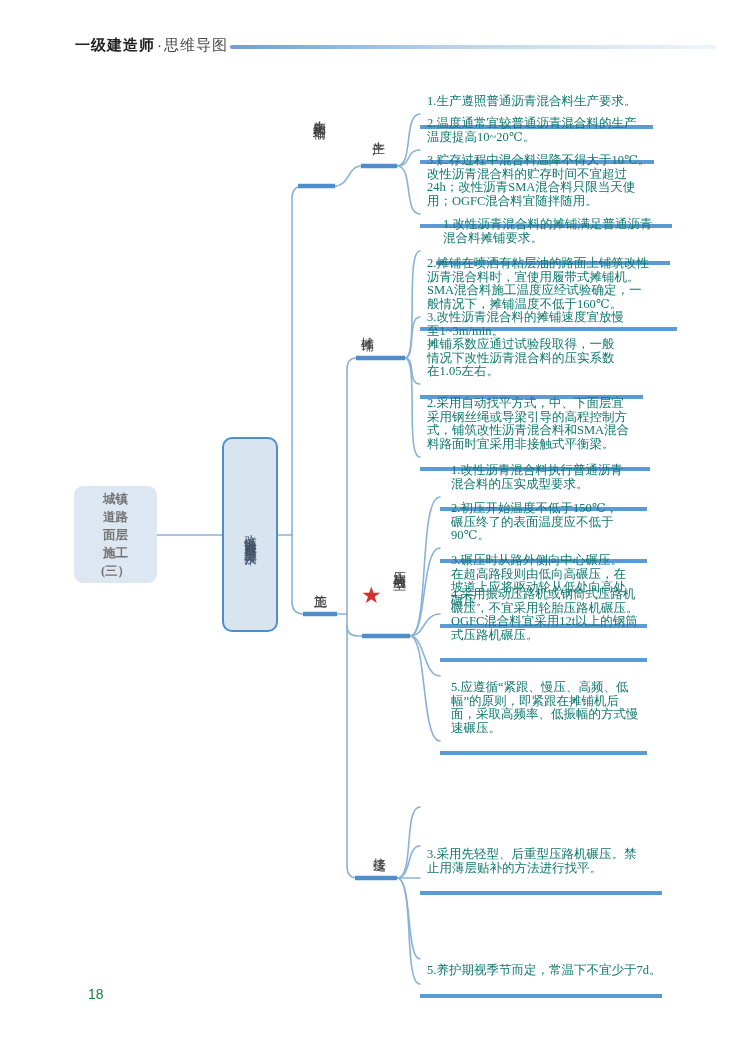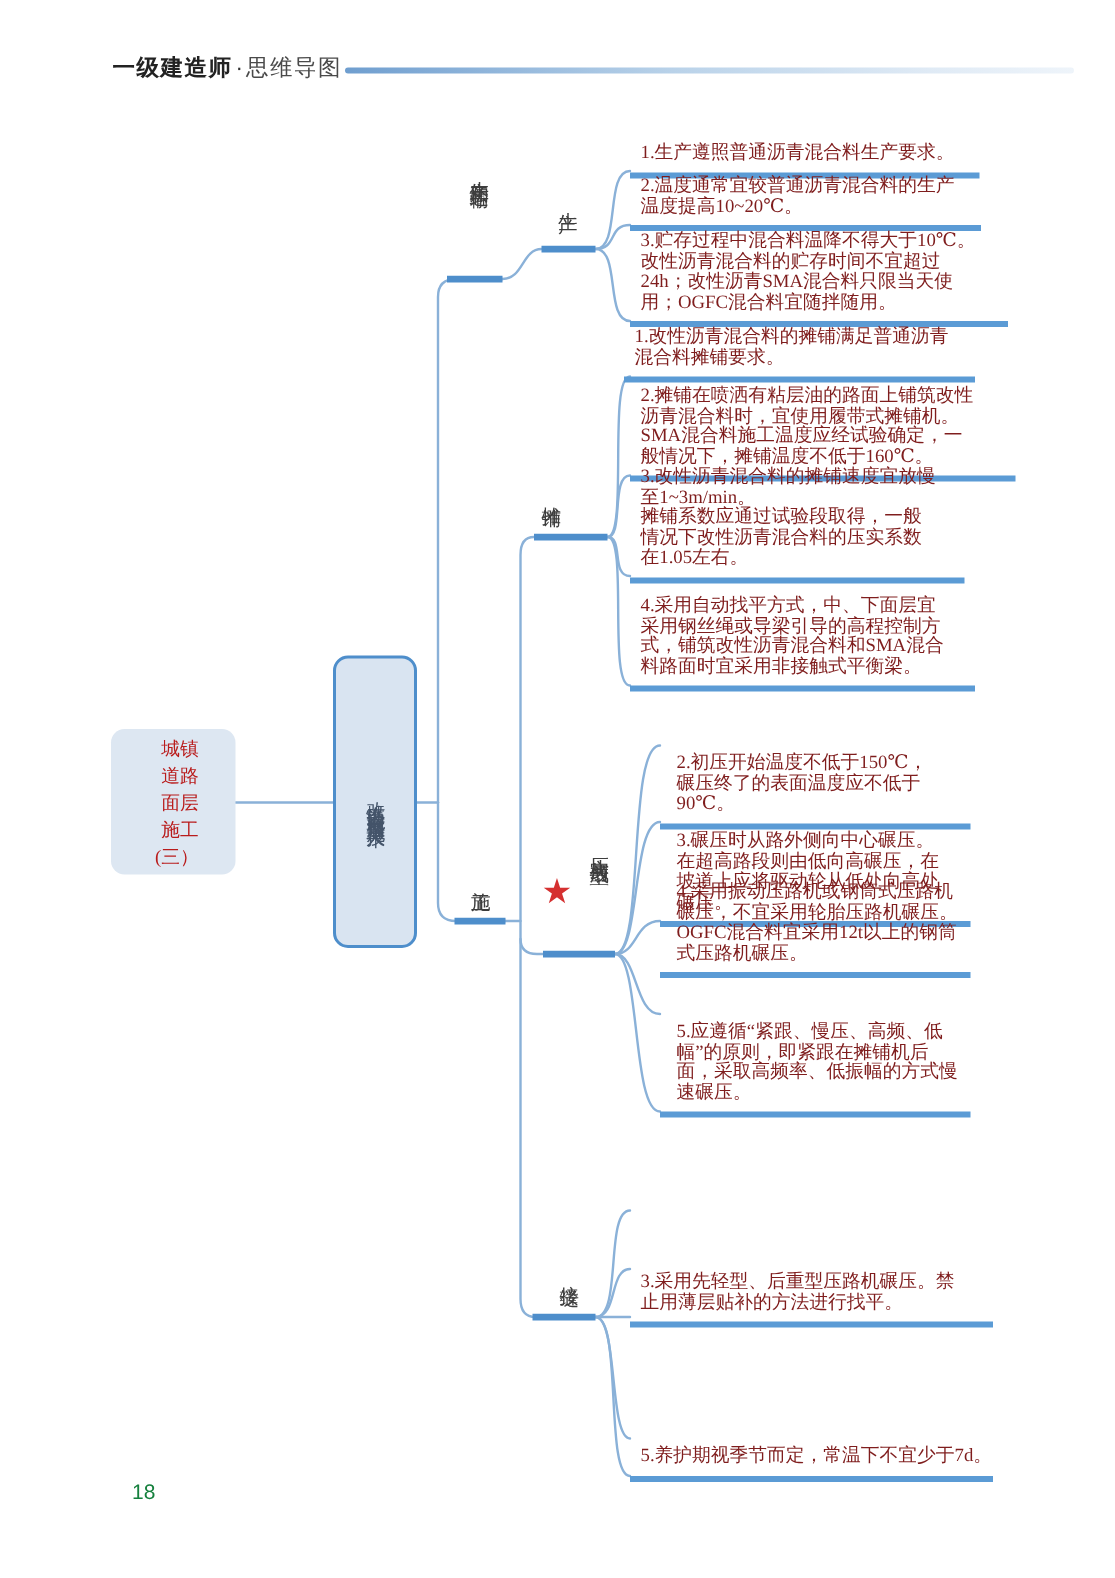--- a/index.html
+++ b/index.html
@@ -25,22 +25,22 @@
   }
   
   #wires{position:absolute;left:0;top:0;}
   
   .root-node{
     position:absolute;left:74px;top:486px;width:83px;height:97px;
     background:#dde7f2;border-radius:9px;
     display:flex;align-items:center;justify-content:center;
   }
   .root-node .txt{
-    width:34px;font-size:12.5px;line-height:18px;color:#b91c1c;
-    white-space:pre-line;text-align:right;
+    width:34px;font-size:12.5px;line-height:18px;color:#737373;
+    white-space:pre-line;text-align:center;font-weight:bold;
   }
   .topic-node{
     position:absolute;left:222px;top:437px;width:56px;height:195px;
     background:#d9e4f1;border:2px solid #4e8ecb;border-radius:10px;
     box-sizing:border-box;
     display:flex;align-items:center;justify-content:center;
   }
   .topic-node .txt{
     writing-mode:vertical-rl;text-orientation:upright;
     font-size:12.5px;letter-spacing:1.5px;color:#44546a;
@@ -53,22 +53,22 @@
   .star{
     position:absolute;left:361px;top:584px;
     font-family:"DejaVu Sans",sans-serif;
     font-size:23px;line-height:23px;color:#d53030;
   }
   
   .leaf{
     position:absolute;
     box-sizing:border-box;
     border-bottom:4px solid #5b9bd5;
-    padding:0 0 6px 7px;
-    font-size:12.5px;line-height:13.5px;color:#7f1d1d;
+    padding:0 0 16px 7px;
+    font-size:12.5px;line-height:13.5px;color:#0f766e;
     white-space:pre-line;
   }
   .leaf.narrow{padding-left:11px;}
   
   .pageno{
     position:absolute;left:88px;top:986px;
     font-family:"Liberation Sans","DejaVu Sans",sans-serif;
     font-size:14px;color:#15803d;
   }
 </style>
@@ -149,36 +149,38 @@
   <div class="star">★</div>
 
   <div class="leaf" style="left:420px;top:95px;width:233px">1.生产遵照普通沥青混合料生产要求。</div>
   <div class="leaf" style="left:420px;top:117px;width:234px">2.温度通常宜较普通沥青混合料的生产
 温度提高10~20℃。</div>
   <div class="leaf" style="left:420px;top:154px;width:252px">3.贮存过程中混合料温降不得大于10℃。
 改性沥青混合料的贮存时间不宜超过
 24h；改性沥青SMA混合料只限当天使
 用；OGFC混合料宜随拌随用。</div>
 
-  <div class="leaf" style="left:416px;top:218px;width:234px">1.改性沥青混合料的摊铺满足普通沥青
+  <div class="leaf" style="left:436px;top:218px;width:234px">1.改性沥青混合料的摊铺满足普通沥青
 混合料摊铺要求。</div>
   <div class="leaf" style="left:420px;top:257px;width:257px">2.摊铺在喷洒有粘层油的路面上铺筑改性
 沥青混合料时，宜使用履带式摊铺机。
 SMA混合料施工温度应经试验确定，一
 般情况下，摊铺温度不低于160℃。</div>
   <div class="leaf" style="left:420px;top:311px;width:223px">3.改性沥青混合料的摊铺速度宜放慢
 至1~3m/min。
 摊铺系数应通过试验段取得，一般
 情况下改性沥青混合料的压实系数
 在1.05左右。</div>
-  <div class="leaf" style="left:420px;top:397px;width:230px">4.采用自动找平方式，中、下面层宜
+  <div class="leaf" style="left:420px;top:397px;width:230px">2.采用自动找平方式，中、下面层宜
 采用钢丝绳或导梁引导的高程控制方
 式，铺筑改性沥青混合料和SMA混合
 料路面时宜采用非接触式平衡梁。</div>
 
+  <div class="leaf narrow" style="left:440px;top:464px;width:207px">1.改性沥青混合料执行普通沥青
+混合料的压实成型要求。</div>
   <div class="leaf narrow" style="left:440px;top:502px;width:207px">2.初压开始温度不低于150℃，
 碾压终了的表面温度应不低于
 90℃。</div>
   <div class="leaf narrow" style="left:440px;top:554px;width:207px">3.碾压时从路外侧向中心碾压。
 在超高路段则由低向高碾压，在
 坡道上应将驱动轮从低处向高处
 碾压。</div>
   <div class="leaf narrow" style="left:440px;top:588px;width:207px">4.采用振动压路机或钢筒式压路机
 碾压，不宜采用轮胎压路机碾压。
 OGFC混合料宜采用12t以上的钢筒

